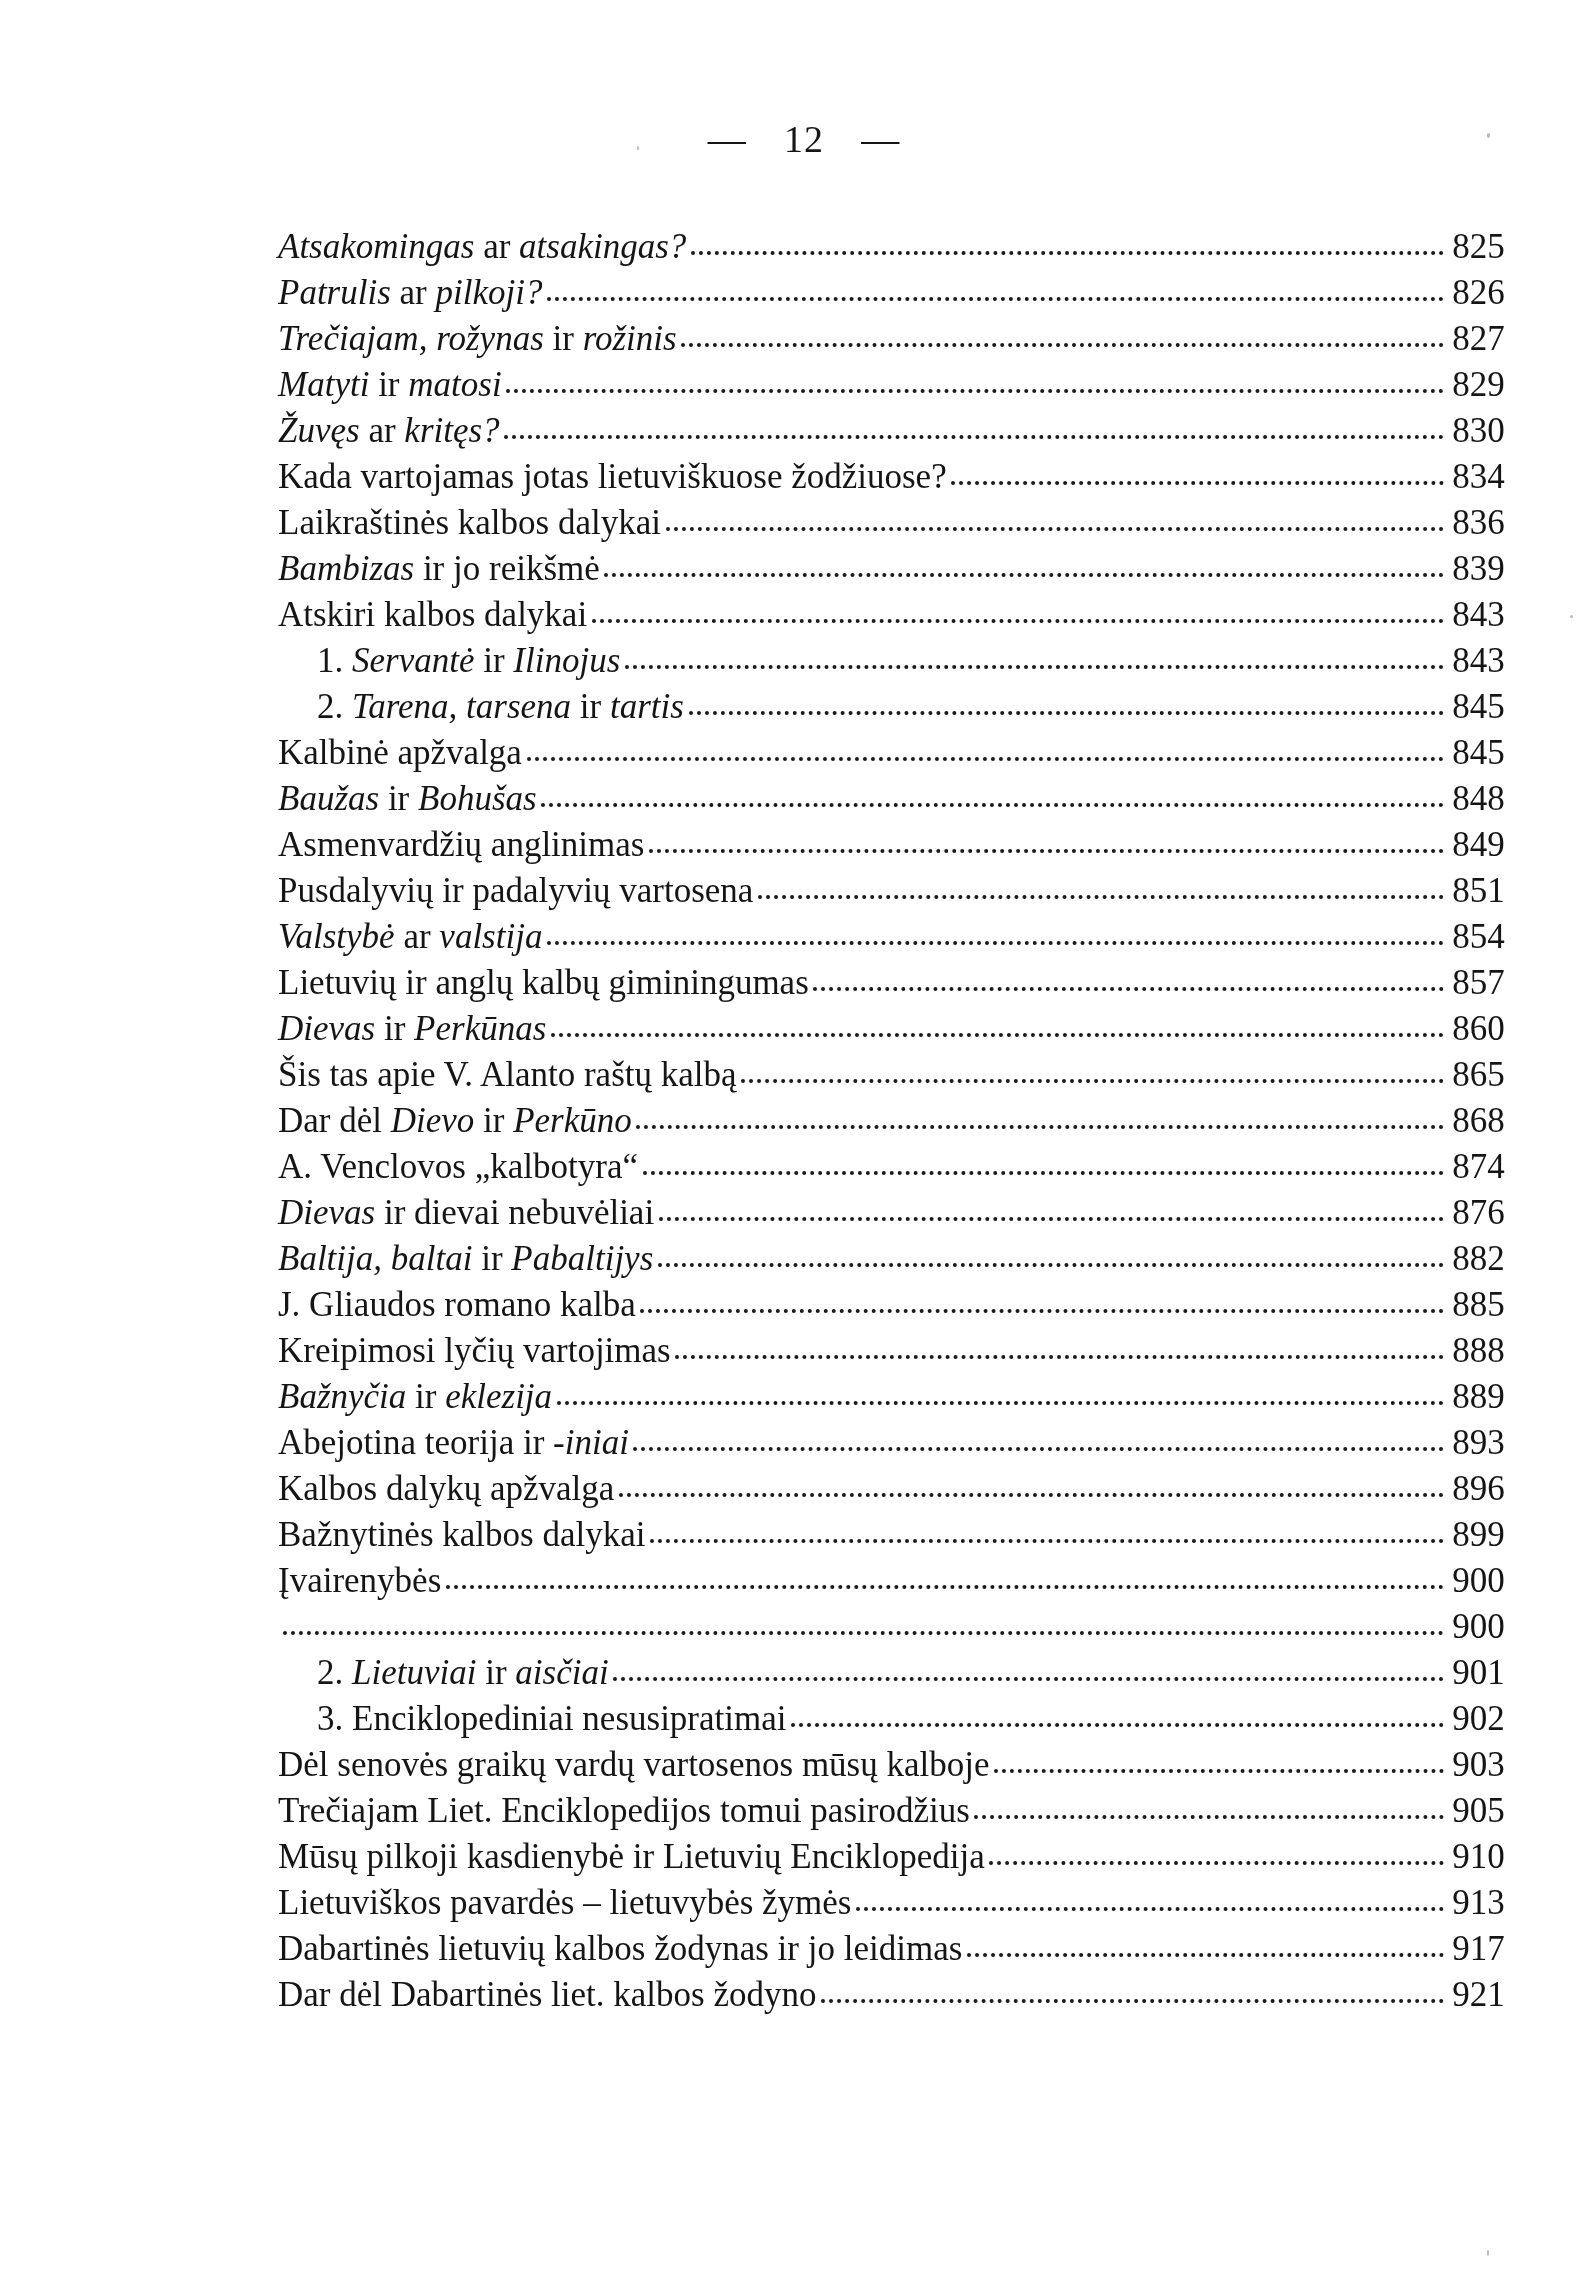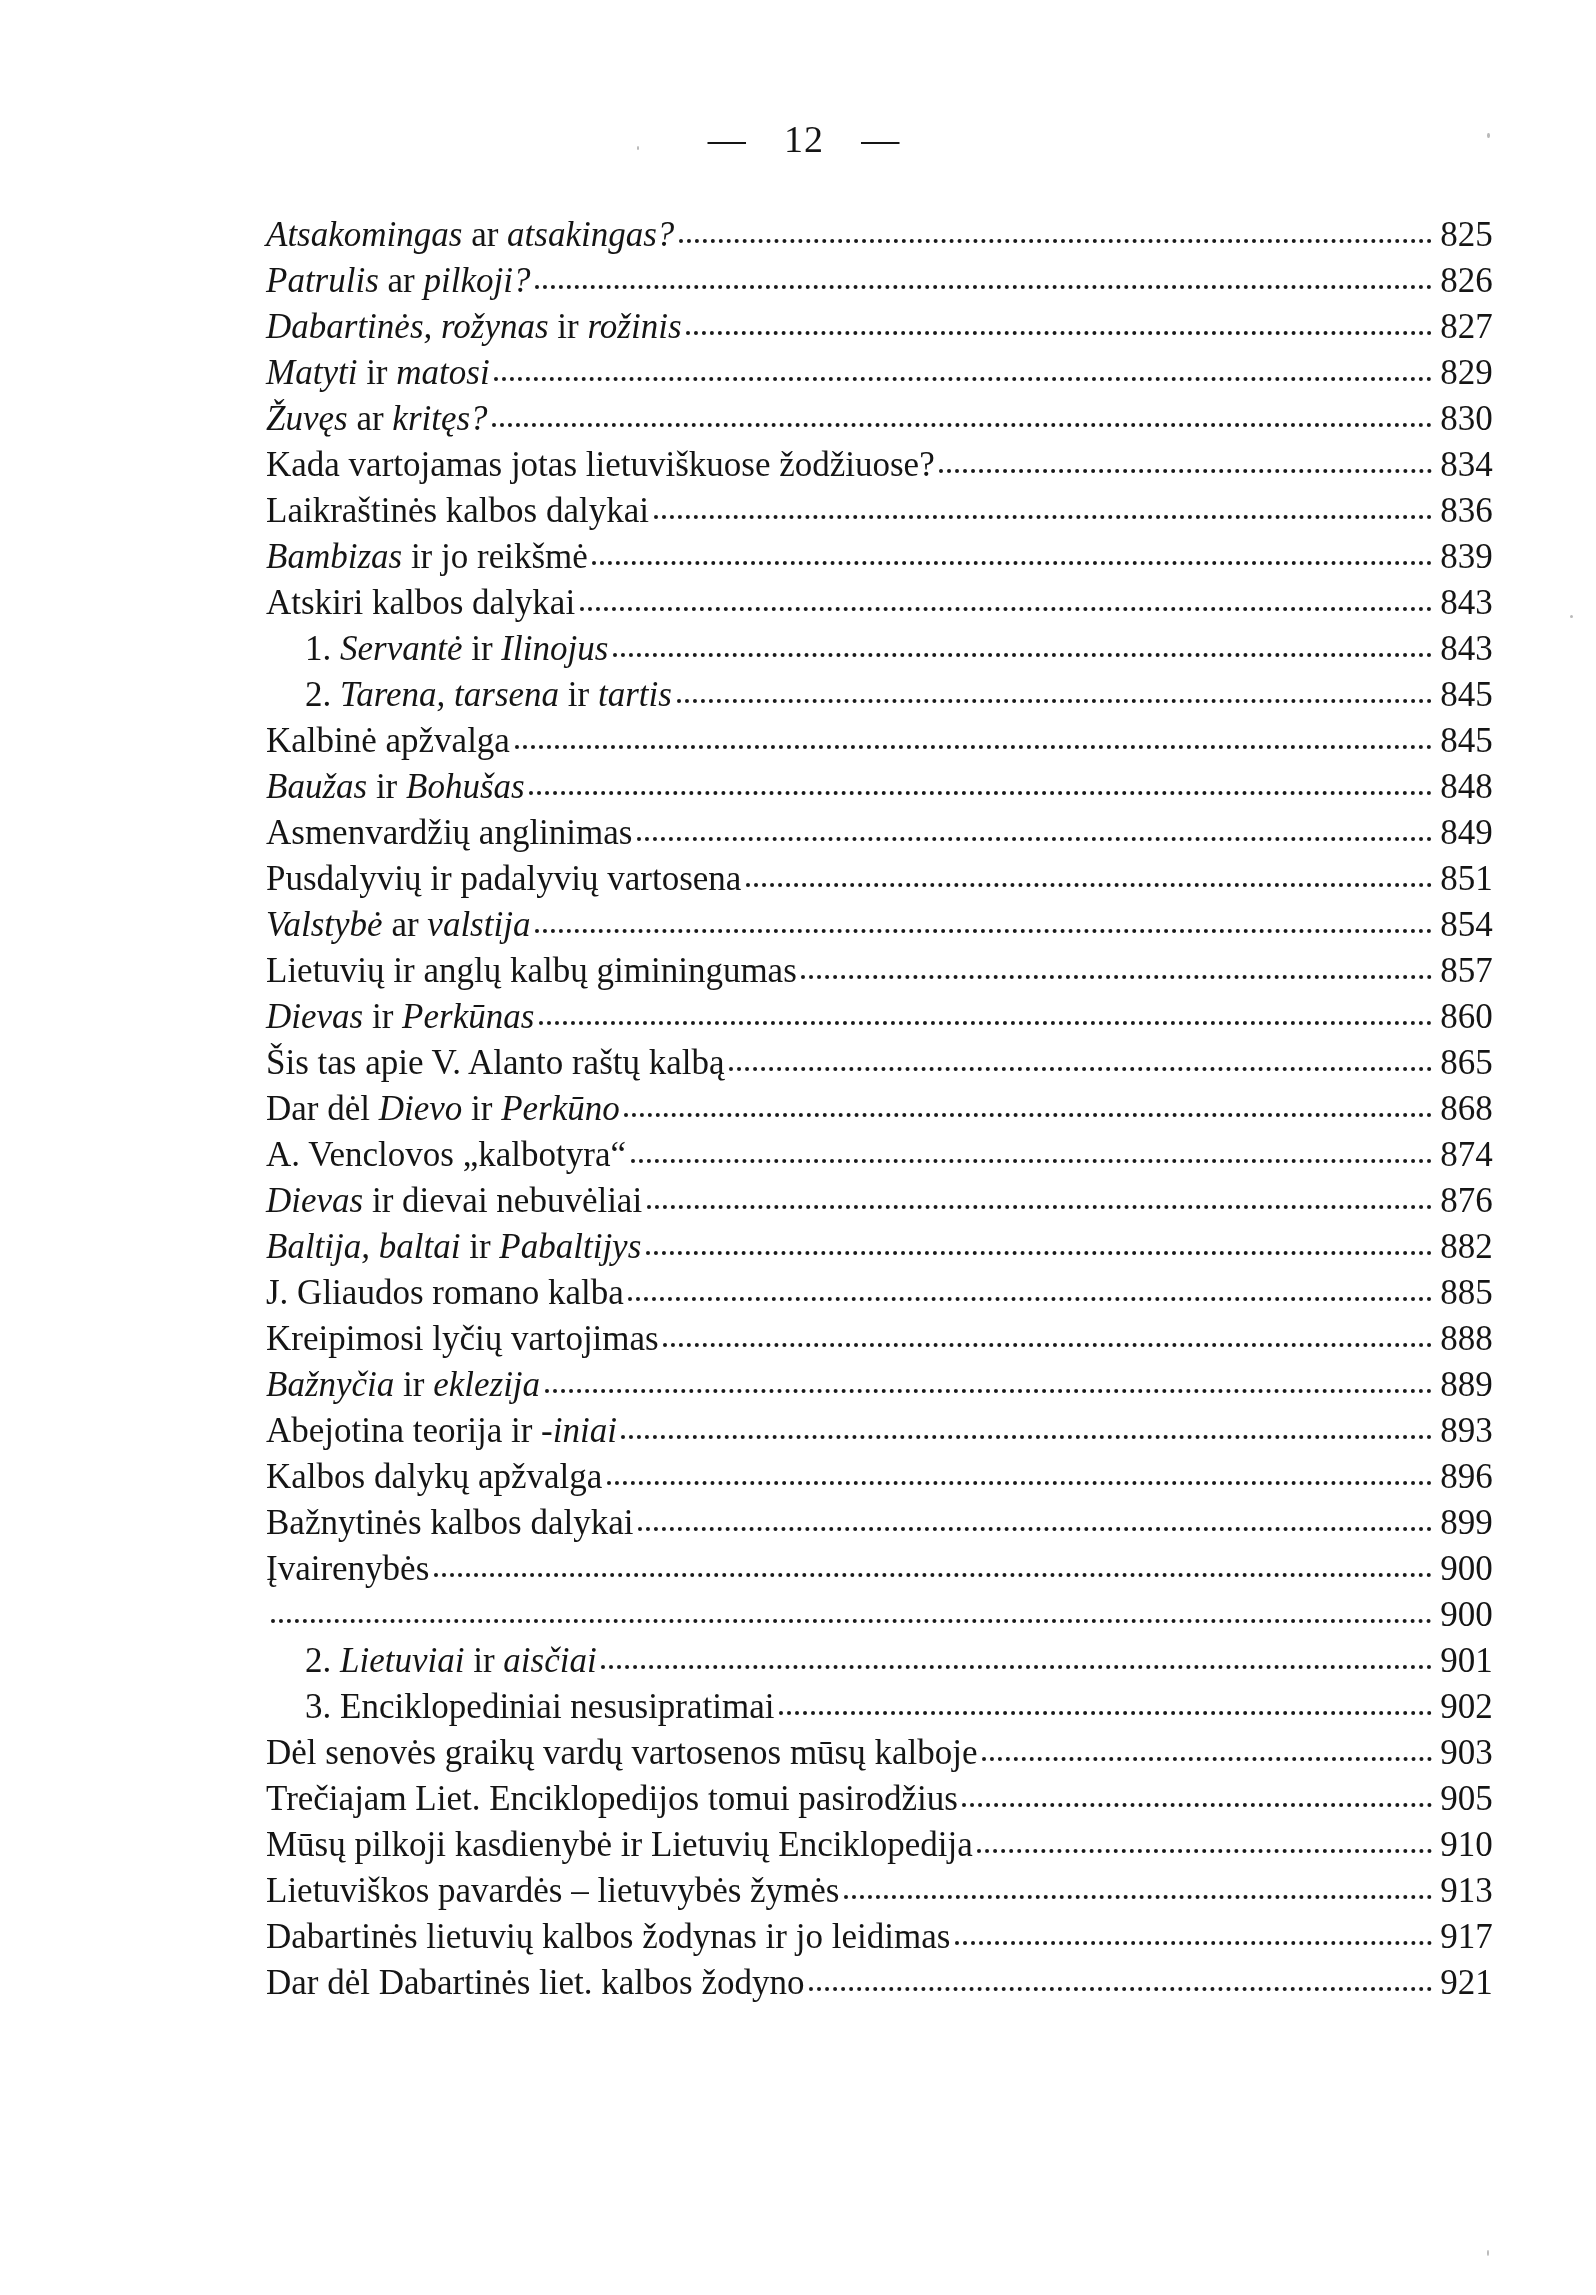--- a/index.html
+++ b/index.html
@@ -9,21 +9,21 @@
     background: #ffffff; color: #151515;
     font-family: "Liberation Serif", "DejaVu Serif", serif;
   }
   .page-number {
     position: absolute; top: 117px; left: 6px; width: 100%;
     text-align: center; font-size: 38px; letter-spacing: 0.9px;
   }
   .page-number .dash { display: inline-block; margin: 0 27px; }
   .toc {
     position: absolute; left: 262px; top: 208px; width: 1230px;
-    list-style: none; margin: 4px; padding: 0;
+    list-style: none; margin: 16px; padding: 0;
   }
   .toc-entry {
     display: flex; align-items: baseline;
     height: 46px; font-size: 35px; line-height: 46px;
     white-space: nowrap;
   }
   .toc-entry.sub .toc-title { padding-left: 39px; }
   .toc-title { flex: 0 0 auto; }
   .toc-title .it { font-style: italic; }
   .leader {
@@ -48,21 +48,21 @@
         <span class="toc-title"><span class="it">Atsakomingas</span><span> ar </span><span class="it">atsakingas?</span></span>
         <span class="leader"></span>
         <span class="toc-page">825</span>
       </li>
       <li class="toc-entry">
         <span class="toc-title"><span class="it">Patrulis</span><span> ar </span><span class="it">pilkoji?</span></span>
         <span class="leader"></span>
         <span class="toc-page">826</span>
       </li>
       <li class="toc-entry">
-        <span class="toc-title"><span class="it">Dabartinės, rožynas</span><span> ir </span><span class="it">rožinis</span></span>
+        <span class="toc-title"><span class="it">Trečiajam, rožynas</span><span> ir </span><span class="it">rožinis</span></span>
         <span class="leader"></span>
         <span class="toc-page">827</span>
       </li>
       <li class="toc-entry">
         <span class="toc-title"><span class="it">Matyti</span><span> ir </span><span class="it">matosi</span></span>
         <span class="leader"></span>
         <span class="toc-page">829</span>
       </li>
       <li class="toc-entry">
         <span class="toc-title"><span class="it">Žuvęs</span><span> ar </span><span class="it">kritęs?</span></span>

